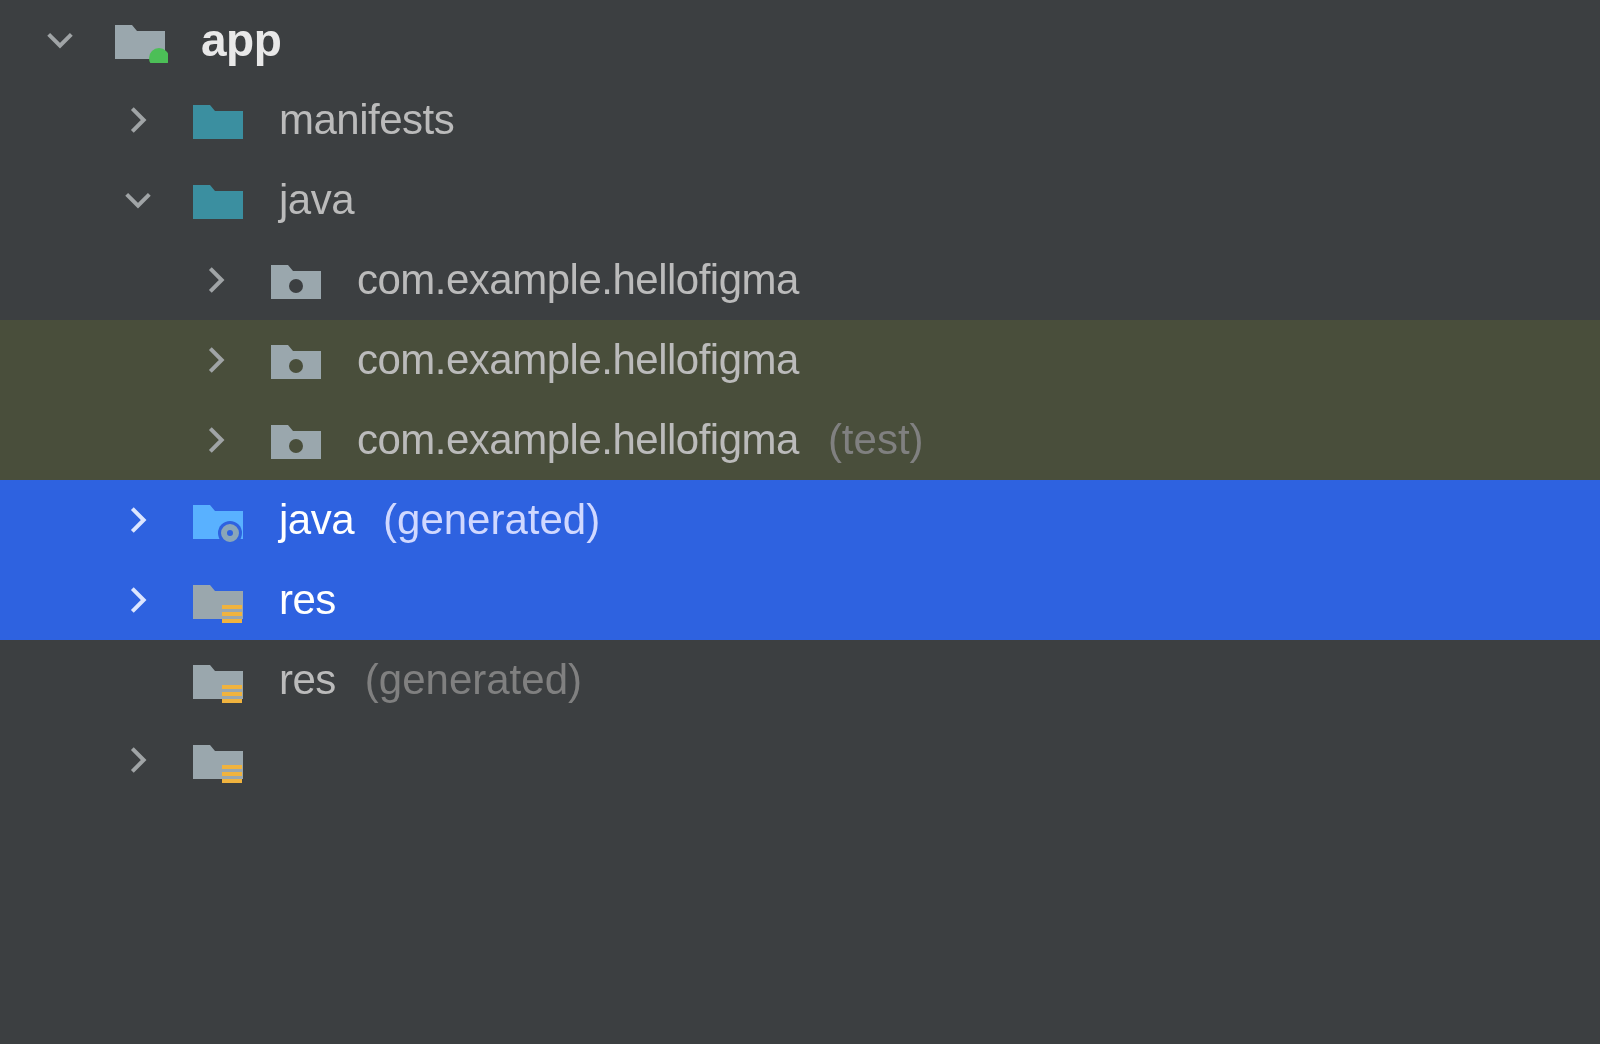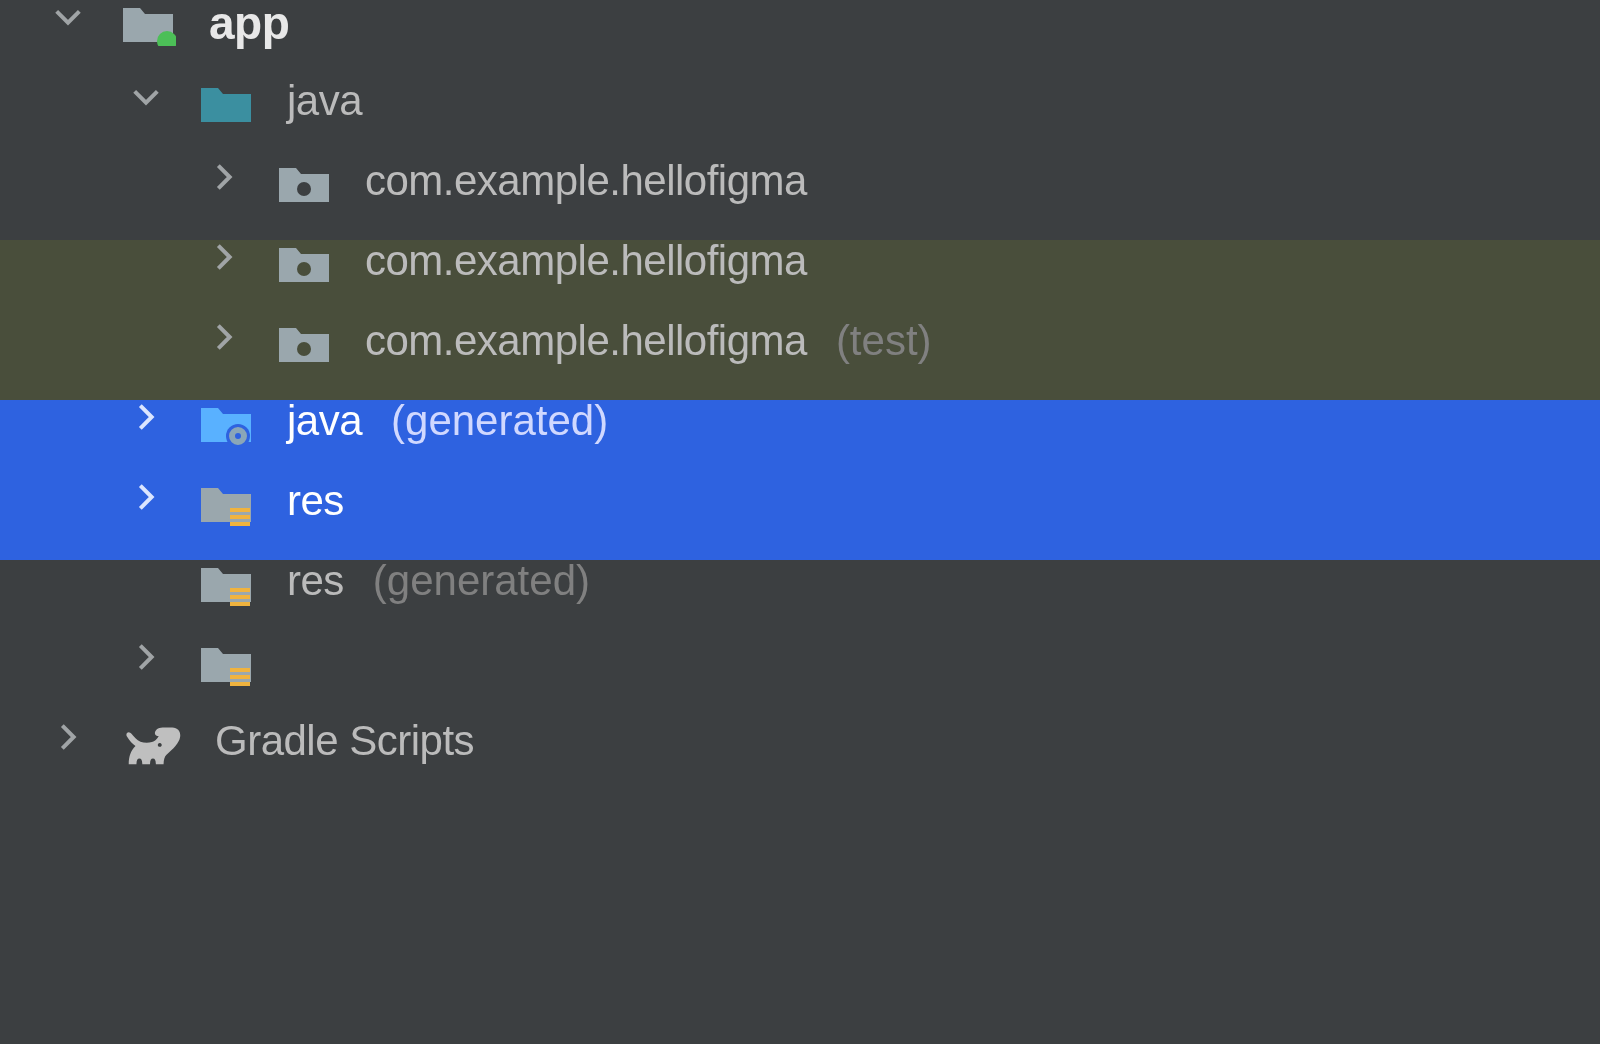--- a/index.html
+++ b/index.html
@@ -8,22 +8,23 @@
       font-family: -apple-system, BlinkMacSystemFont, "Segoe UI", sans-serif;
       color: #bbbbbb;
       font-size: 42px;
       line-height: 1;
       width: 1600px;
       height: 1044px;
       overflow: hidden;
     }
     .tree-row {
       display: flex;
+      align-items: center;
       height: 80px;
-      padding-left: 28px;
+      padding-left: 20px;
       white-space: nowrap;
       gap: 17px;
     }
     .tree-row.olive { background: #494e3b; }
     .tree-row.selected { background: #2e62e0; color: #ffffff; }
     .tree-row.selected .suffix { color: #d0d8ff; }
     .indent { display: inline-block; flex-shrink: 0; }
     .arrow {
       width: 34px;
       height: 34px;
@@ -75,20 +76,34 @@
     </span>
     <span class="icon-wrap">
       <svg width="56" height="46" viewBox="0 0 56 46">
         <path class="folder-fill-app" d="M3 8 L20 8 L25 14 L53 14 L53 42 L3 42 Z"></path>
         <circle class="green-dot" cx="47" cy="41" r="10"></circle>
       </svg>
     </span>
     <span class="label bold">app</span>
   </div>
 
+  <div class="tree-row">
+    <span class="indent" style="width:84px"></span>
+    <span class="arrow">
+      <svg width="34" height="34" viewBox="0 0 24 24">
+          <path d="M8 4 L16 12 L8 20" fill="none" stroke="#a0a4a6" stroke-width="2.8"></path>
+        </svg>
+    </span>
+    <span class="icon-wrap">
+      <svg width="56" height="46" viewBox="0 0 56 46">
+        <path class="folder-fill-teal" d="M3 8 L20 8 L25 14 L53 14 L53 42 L3 42 Z"></path>
+      </svg>
+    </span>
+    <span class="label">manifests</span>
+  </div>
 
   <div class="tree-row">
     <span class="indent" style="width:84px"></span>
     <span class="arrow">
       <svg width="34" height="34" viewBox="0 0 24 24">
           <path d="M4 8 L12 16 L20 8" fill="none" stroke="#a0a4a6" stroke-width="2.8"></path>
         </svg>
     </span>
     <span class="icon-wrap">
       <svg width="56" height="46" viewBox="0 0 56 46">
@@ -216,28 +231,14 @@
         <path class="folder-fill-gray" d="M3 8 L20 8 L25 14 L53 14 L53 42 L3 42 Z"></path>
         <g class="res-bars">
           <rect x="32" y="28" width="20" height="4"></rect>
           <rect x="32" y="35" width="20" height="4"></rect>
           <rect x="32" y="42" width="20" height="4"></rect>
         </g>
       </svg>
     </span>
   </div>
 
-  <div class="tree-row">
-    <span class="indent" style="width:6px"></span>
-    <span class="arrow">
-      <svg width="34" height="34" viewBox="0 0 24 24">
-          <path d="M8 4 L16 12 L8 20" fill="none" stroke="#a0a4a6" stroke-width="2.8"></path>
-        </svg>
-    </span>
-    <span class="icon-wrap" style="width:62px">
-      <svg width="62" height="48" viewBox="0 0 64 48">
-        <path class="elephant" d="M54 8 c6 0 9 5 8 10 c-1 6 -7 12 -14 18 c-2 2 -3 5 -3 10 h-8 c0 -4 -1 -6 -3 -6 c-2 0 -3 2 -3 6 h-8 c0 -4 -1 -6 -3 -6 c-2 0 -3 2 -3 6 h-8 c0 -8 2 -14 7 -19 c-3 -2 -6 -5 -9 -10 c-1 -2 0 -4 2 -4 c2 0 4 3 7 6 c4 4 10 6 17 4 c3 -1 5 -3 7 -6 c-2 0 -4 -1 -4 -3 c0 -3 3 -6 8 -6 z M41 24 a2 2 0 1 0 0.1 0 z"></path>
-      </svg>
-    </span>
-    <span class="label">Gradle Scripts</span>
-  </div>
 
 </div>
 
 </body></html>

